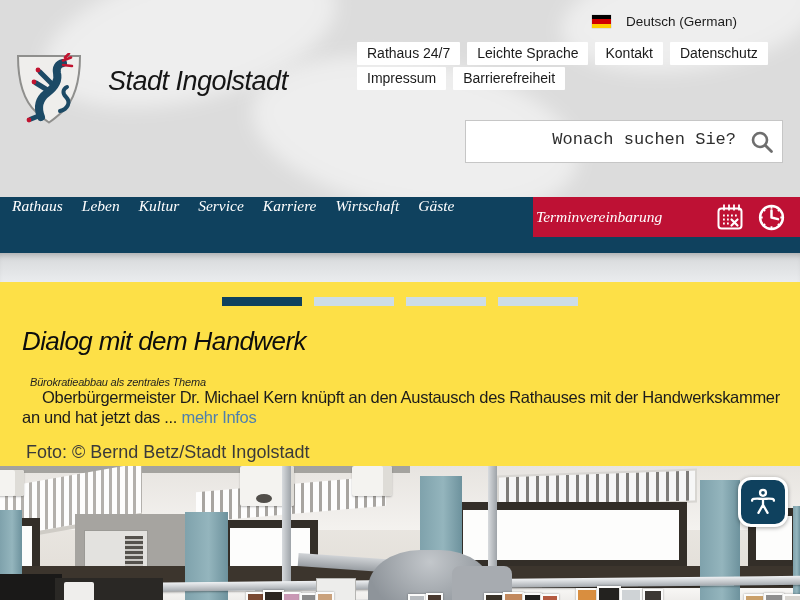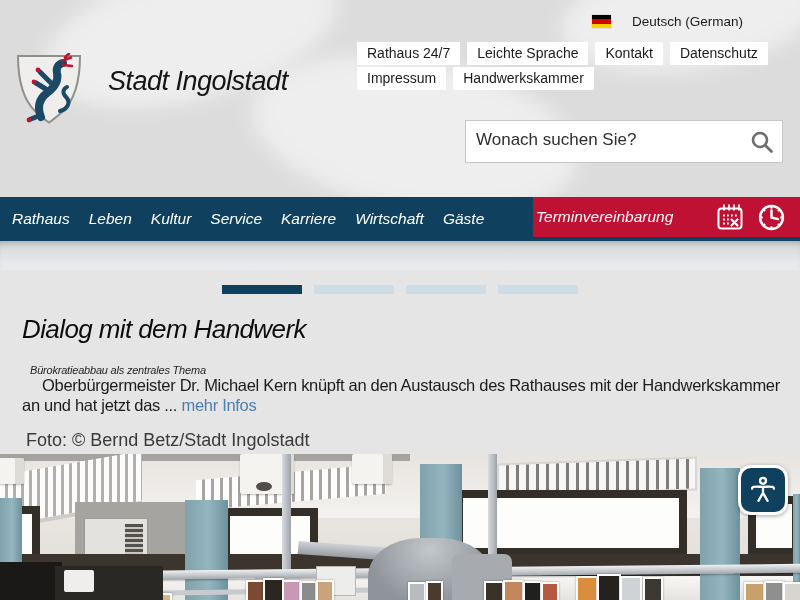--- a/index.html
+++ b/index.html
@@ -6,53 +6,53 @@
   body{width:800px;height:600px;overflow:hidden;font-family:"Liberation Sans",sans-serif;background:#fff;}
   .page{position:relative;width:800px;height:600px;}
 
   
   .top{position:relative;width:800px;height:197px;background:var(--header-bg);overflow:hidden;}
   .wm{position:absolute;background:rgba(255,255,255,.5);filter:blur(9px);border-radius:50%;}
   .wm1{left:40px;top:-30px;width:300px;height:130px;transform:rotate(-14deg);}
   .wm2{left:250px;top:60px;width:330px;height:150px;transform:rotate(10deg);}
   .wm3{left:560px;top:-40px;width:260px;height:110px;transform:rotate(-8deg);}
 
-  .lang{position:absolute;left:592px;top:14px;display:flex;align-items:center;gap:21px;cursor:pointer;}
+  .lang{position:absolute;left:592px;top:14px;display:flex;align-items:center;gap:15px;cursor:pointer;}
   .flag{width:19px;height:13px;display:flex;flex-direction:column;box-shadow:0 0 1px rgba(0,0,0,.4);}
   .flag i{flex:1;}
   .flag i:nth-child(1){background:#000;}
   .flag i:nth-child(2){background:#d00000;}
   .flag i:nth-child(3){background:#ffce00;}
   .lang span{font-size:13.5px;color:#1b1b1b;}
 
   .quick{position:absolute;left:310px;top:42px;width:472px;display:flex;flex-wrap:wrap;column-gap:7px;row-gap:2px;padding-left:47px;}
   .chip{background:#fff;color:#1b1b1b;font-size:14px;padding:3px 10px 4px;border-radius:1px;cursor:pointer;white-space:nowrap;}
 
   .logo{position:absolute;left:13px;top:53px;display:flex;align-items:center;cursor:pointer;}
   .logo svg{display:block;}
   .logo-title{position:absolute;left:95px;top:13px;font-size:27px;font-style:italic;color:#151515;letter-spacing:-.5px;white-space:nowrap;width:220px;}
 
   .search{position:absolute;left:465px;top:120px;width:318px;height:43px;background:#fff;border:1px solid #c6c6c6;box-sizing:border-box;display:flex;align-items:center;}
-  .search input{flex:1;height:100%;border:0;outline:0;background:transparent;text-align:left;font-size:17px;font-family:Liberation Sans, sans-serif;color:#222;padding:0 6px 4px 10px;}
+  .search input{flex:1;height:100%;border:0;outline:0;background:transparent;text-align:right;font-size:17px;font-family:Liberation Mono, monospace;color:#222;padding:0 6px 4px 10px;}
   .search input::placeholder{color:#2e2e2e;opacity:1;}
   .search-btn{width:40px;height:100%;border:0;background:transparent;cursor:pointer;display:flex;align-items:center;justify-content:center;padding:0;}
 
   
-  .mainnav{position:relative;width:800px;height:44px;background:var(--navy);display:flex;align-items:center;}
+  .mainnav{position:relative;width:800px;height:56px;background:var(--navy);display:flex;font-family:Liberation Serif, serif;}
   .navitems{display:flex;gap:19px;padding-left:12px;}
   .navitems a{color:#fff;font-size:15.5px;font-style:italic;text-decoration:none;white-space:nowrap;cursor:pointer;}
   .navred{position:absolute;right:0;top:0;width:267px;height:40px;background:var(--red);display:flex;align-items:center;}
   .navred .cta{color:#fff;font-size:15.5px;font-style:italic;margin-left:3px;cursor:pointer;white-space:nowrap;}
   .navred .icons{position:absolute;right:14px;top:0;height:40px;display:flex;align-items:center;gap:13px;}
   .navred .icons span{display:flex;cursor:pointer;}
 
   .subband{width:800px;height:29px;background:linear-gradient(180deg,#d6d8da,#eaecee);box-shadow:inset 0 6px 6px -4px rgba(0,0,0,.22);}
 
   
-  .content{position:relative;width:800px;height:184px;background:#e5e5e5;}
+  .content{position:relative;width:800px;height:184px;background:#fde047;}
   .indicators{position:absolute;left:222px;top:15px;display:flex;gap:12px;}
   .indicators span{width:80px;height:9px;background:var(--indicator-inactive);cursor:pointer;}
   .indicators span.active{background:var(--navy);}
   .headline{position:absolute;left:22px;top:44px;margin:0;font-size:26px;font-style:italic;font-weight:500;color:#0d0d0d;letter-spacing:-.6px;}
   .subtitle{position:absolute;left:22px;top:86px;margin:8px;font-size:11px;font-style:italic;font-weight:400;color:#1f1f1f;letter-spacing:-.2px;}
   .teaser{position:absolute;left:22px;top:106px;margin:0;width:778px;font-size:16.5px;line-height:19.5px;color:#1c1c1c;letter-spacing:-.3px;}
   .teaser .l1{display:block;text-align:center;}
   .teaser a{color:var(--link-blue);text-decoration:none;cursor:pointer;margin-top:33px;}
   .credit{position:absolute;left:22px;top:156px;margin:4px;font-size:18px;color:#3a3a3a;}
 
@@ -120,21 +120,21 @@
         </span>
       <span>Deutsch (German)</span>
     </div>
 
     <nav class="quick">
       <span class="chip">Rathaus 24/7</span>
       <span class="chip">Leichte Sprache</span>
       <span class="chip">Kontakt</span>
       <span class="chip">Datenschutz</span>
       <span class="chip">Impressum</span>
-      <span class="chip">Handwerkskammer</span>
+      <span class="chip">Barrierefreiheit</span>
     </nav>
 
     <div class="logo">
       <svg width="72" height="76" viewBox="0 0 72 76">
         <path d="M5,3 h62 c0,26 -5,44 -18,56 c-6,5.5 -10,8.5 -13,10.5 c-3,-2 -7,-5 -13,-10.5 C10,47 5,29 5,3 Z" fill="#efeeec" stroke="#8f8f8d" stroke-width="2"></path>
         <path d="M47,58 c8,-2 11,-9 6,-14 c-4,-4 -3,-8 1,-10" fill="none" stroke="#1c4a66" stroke-width="4" stroke-linecap="round"></path>
         <path d="M28,64 C24,54 26,46 34,40 C42,34 46,28 44,20 C43,15 45,11 50,10" fill="none" stroke="#1c4a66" stroke-width="8" stroke-linecap="round"></path>
         <path d="M36,38 l-13,-8 M38,30 l-11,-11 M28,62 l-10,4" stroke="#1c4a66" stroke-width="5" stroke-linecap="round" fill="none"></path>
         <circle cx="21" cy="29" r="2.4" fill="#c1132f"></circle>
           <circle cx="25" cy="17" r="2.4" fill="#c1132f"></circle>

